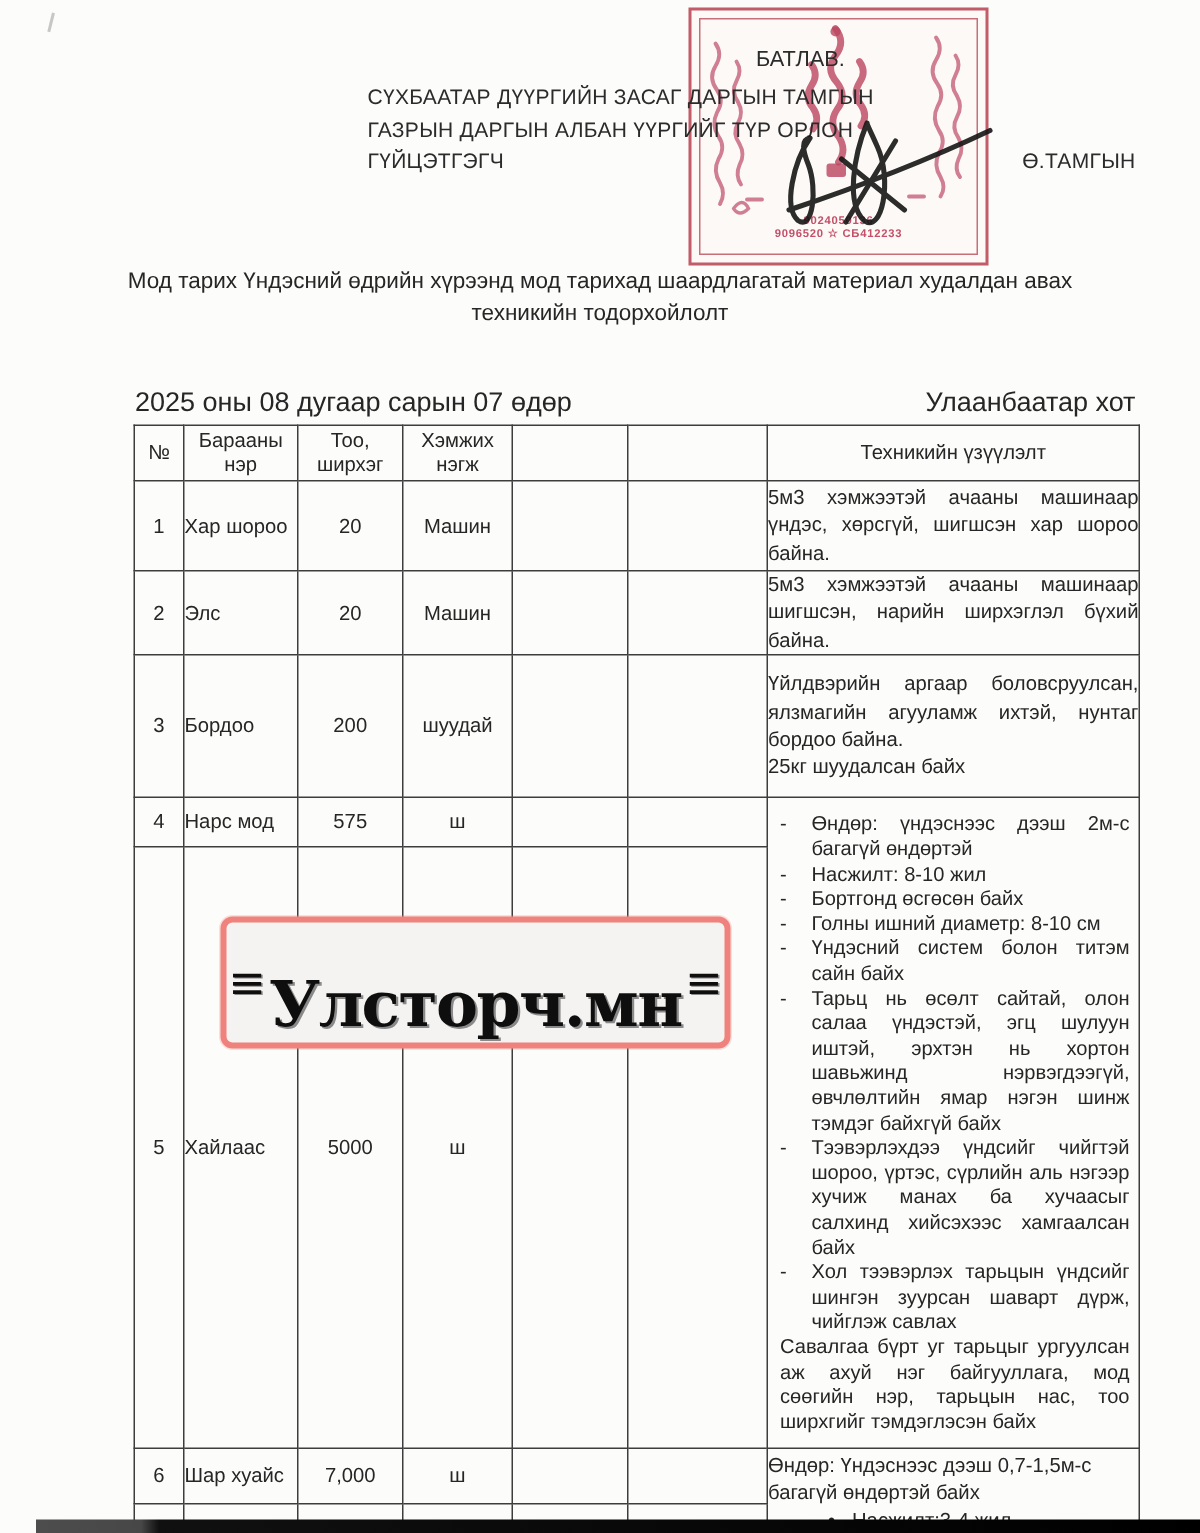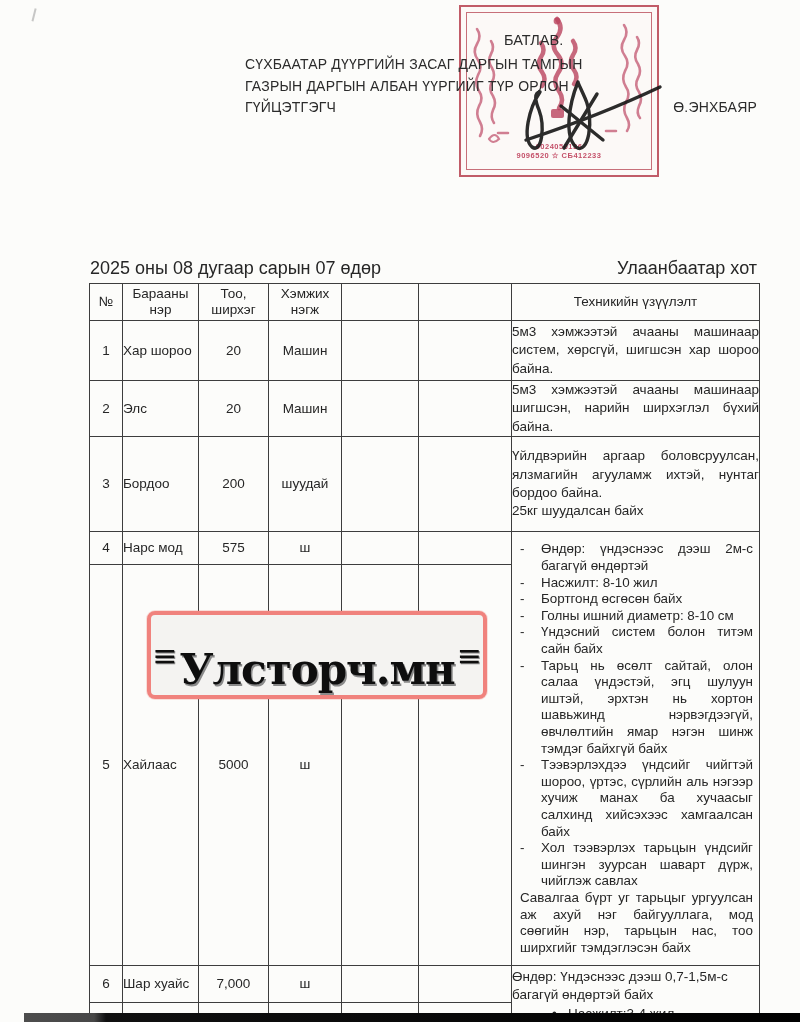--- a/index.html
+++ b/index.html
@@ -109,24 +109,25 @@
       <path d="M28,64 C70,50 122,30 162,11"></path>
     </g>
   </svg>
 
   <div class="batlav">БАТЛАВ.</div>
   <div class="approval">
     <div>СҮХБААТАР ДҮҮРГИЙН ЗАСАГ ДАРГЫН ТАМГЫН</div>
     <div>ГАЗРЫН ДАРГЫН АЛБАН ҮҮРГИЙГ ТҮР ОРЛОН</div>
     <div class="l3">
       <span>ГҮЙЦЭТГЭГЧ</span>
-      <span>Ө.ЭНХБАЯР</span>
+      <span>Ө.ТАМГЫН</span>
     </div>
   </div>
 
+  <div class="doc-title">Мод тарих Үндэсний өдрийн хүрээнд мод тарихад шаардлагатай материал худалдан авах техникийн тодорхойлолт</div>
 
   <div class="date-row">
     <span>2025 оны 08 дугаар сарын 07 өдөр</span>
     <span>Улаанбаатар хот</span>
   </div>
 
   <table class="spec">
     <colgroup>
       <col style="width:33px">
         <col style="width:76px">
@@ -148,21 +149,21 @@
     </tr>
 
     <tr style="height:60px">
       <td class="cnum">1</td>
       <td class="cname">Хар шороо</td>
       <td class="cqty">20</td>
       <td class="cunit">Машин</td>
       <td></td>
       <td></td>
       <td class="cspec">
-        <p>5м3 хэмжээтэй ачааны машинаар систем, хөрсгүй, шигшсэн хар шороо байна.</p>
+        <p>5м3 хэмжээтэй ачааны машинаар үндэс, хөрсгүй, шигшсэн хар шороо байна.</p>
       </td>
     </tr>
 
     <tr style="height:53px">
       <td class="cnum">2</td>
       <td class="cname">Элс</td>
       <td class="cqty">20</td>
       <td class="cunit">Машин</td>
       <td></td>
       <td></td>

